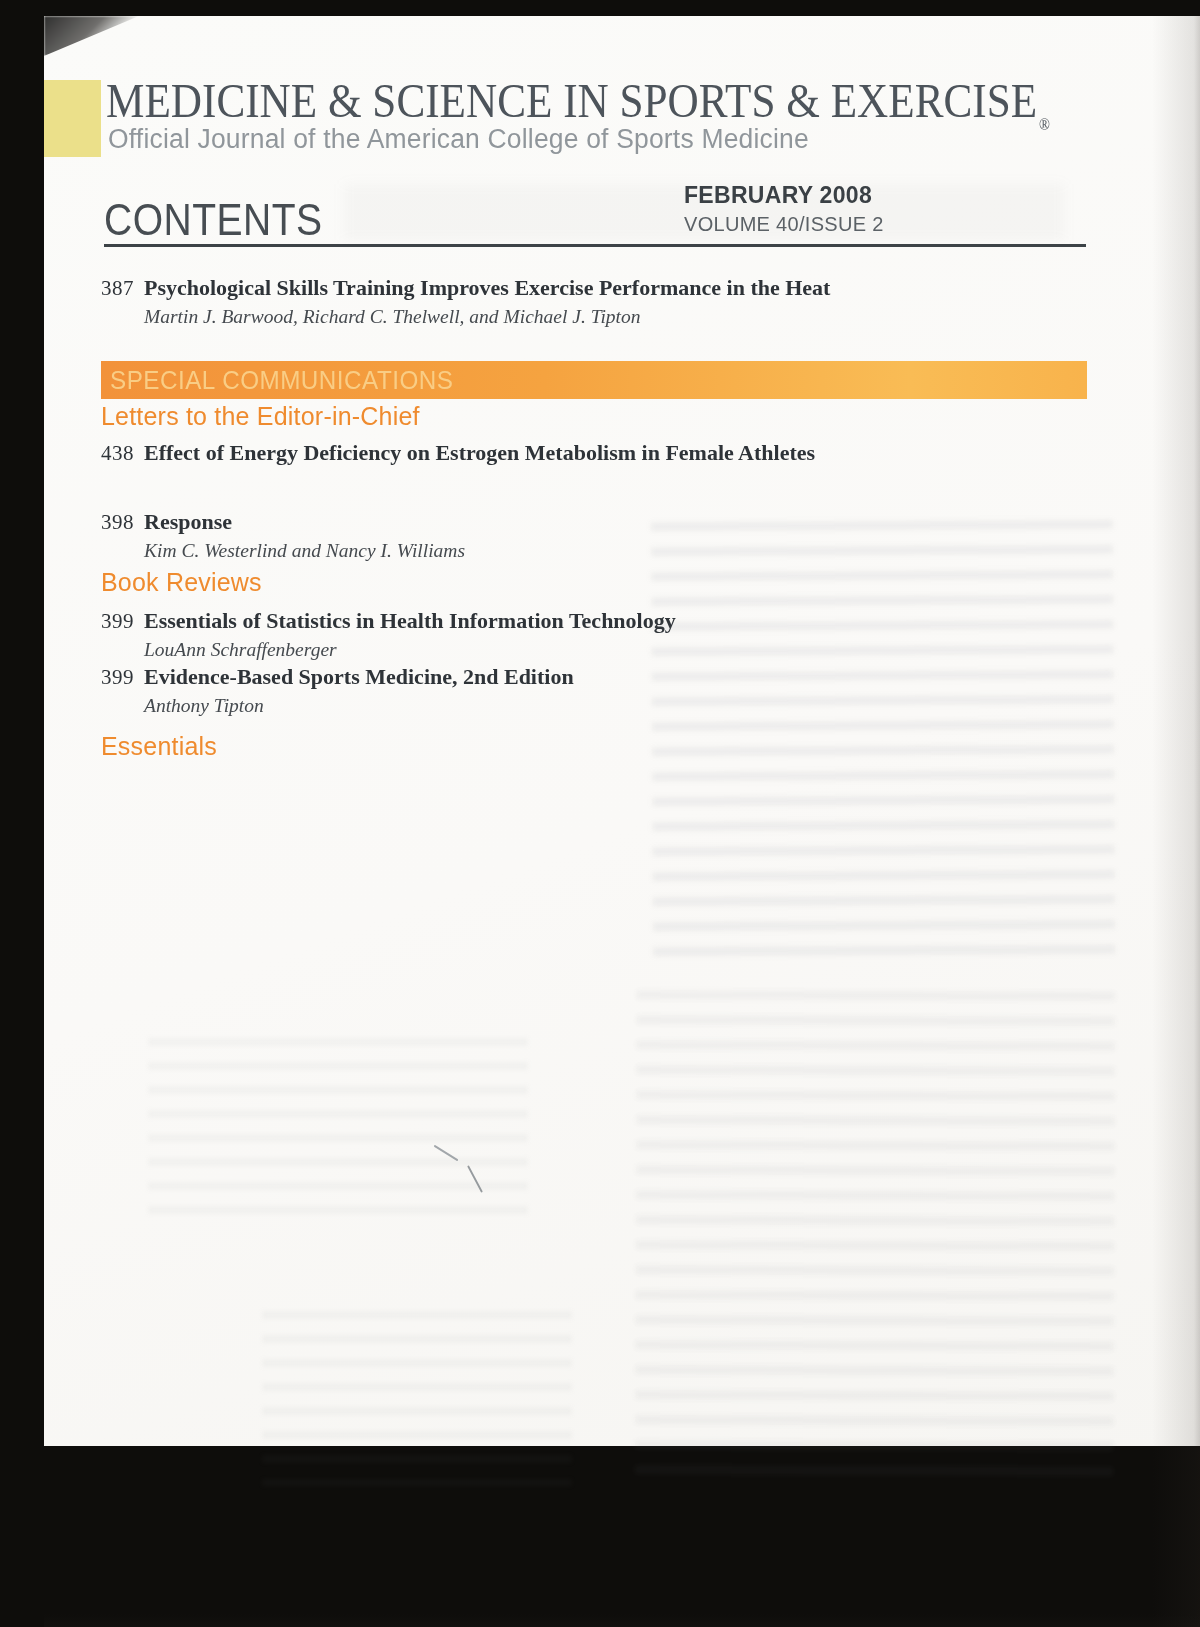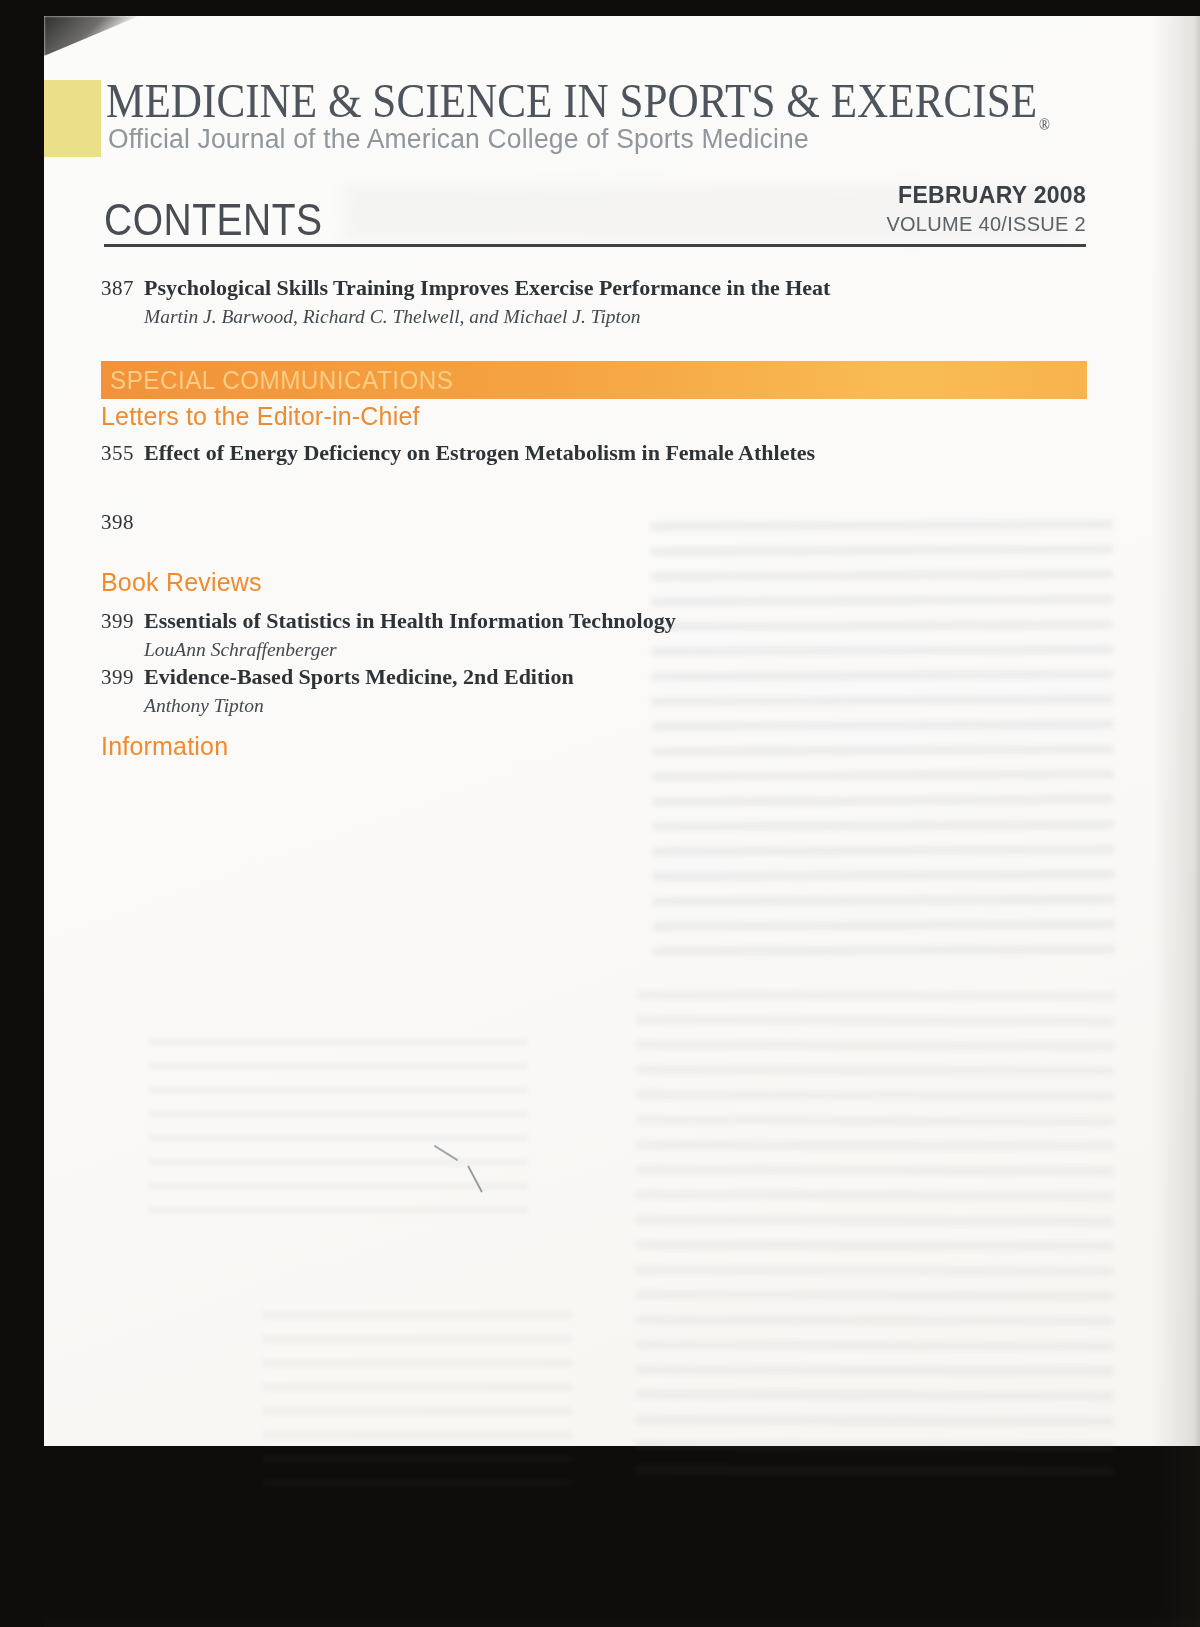--- a/index.html
+++ b/index.html
@@ -32,21 +32,21 @@
   
   .mast-title{position:absolute;left:62px;top:58px;margin:0;font-family:"Liberation Serif",serif;
         font-weight:400;font-size:45px;color:var(--masthead-title);letter-spacing:0px;white-space:nowrap;
         transform:scaleX(0.96) scaleY(1.06);transform-origin:left top;}
   .mast-title .reg{font-size:15px;vertical-align:-12px;margin-left:2px;}
   .mast-subtitle{position:absolute;left:64px;top:108px;font-size:27px;color:var(--masthead-subtitle);
         letter-spacing:0.2px;white-space:nowrap;transform:scaleX(0.98);transform-origin:left top;}
   
   .contents-title{position:absolute;left:60px;top:179px;margin:0;font-weight:400;font-size:42px;
         color:var(--contents-gray);letter-spacing:0.5px;transform:scaleX(0.93) scaleY(1.05);transform-origin:left top;}
-  .issue-block{position:absolute;left:640px;top:166px;width:402px;text-align:right;}
+  .issue-block{position:absolute;left:640px;top:166px;width:402px;text-align:left;}
   .issue-date{font-size:23px;font-weight:700;color:#3a4045;letter-spacing:0.3px;}
   .issue-volume{font-size:20px;color:#5b6166;margin-top:4px;letter-spacing:0.3px;}
   .contents-rule{position:absolute;left:60px;top:228px;width:982px;height:3px;background:#3d4347;}
   
   .entry{position:absolute;left:57px;display:flex;}
   .entry-num{width:37px;flex:0 0 37px;font-family:"Liberation Serif",serif;font-size:21px;
         color:var(--text-dark);letter-spacing:0.5px;padding-top:1px;}
   .entry-body{margin-left:6px;}
   .entry-title{font-family:"Liberation Serif",serif;font-weight:700;font-size:22px;
         color:var(--text-dark);line-height:25px;white-space:nowrap;}
@@ -98,49 +98,53 @@
       </div>
     </div>
 
     <div class="banner">
       <span class="banner-label">SPECIAL COMMUNICATIONS</span>
     </div>
 
     <h3 class="sec-heading" style="top:386px;">Letters to the Editor-in-Chief</h3>
 
     <div class="entry" style="top:424px;">
-      <div class="entry-num">355</div>
+      <div class="entry-num">438</div>
       <div class="entry-body">
         <div class="entry-title">Effect of Energy Deficiency on Estrogen Metabolism in Female Athletes</div>
       </div>
     </div>
 
     <div class="entry" style="top:493px;">
       <div class="entry-num">398</div>
+      <div class="entry-body">
+        <div class="entry-title">Response</div>
+        <div class="entry-authors">Kim C. Westerlind and Nancy I. Williams</div>
+      </div>
     </div>
 
     <h3 class="sec-heading" style="top:552px;">Book Reviews</h3>
 
     <div class="entry" style="top:592px;">
       <div class="entry-num">399</div>
       <div class="entry-body">
         <div class="entry-title">Essentials of Statistics in Health Information Technology</div>
         <div class="entry-authors">LouAnn Schraffenberger</div>
       </div>
     </div>
 
     <div class="entry" style="top:648px;">
       <div class="entry-num">399</div>
       <div class="entry-body">
         <div class="entry-title">Evidence-Based Sports Medicine, 2nd Edition</div>
         <div class="entry-authors">Anthony Tipton</div>
       </div>
     </div>
 
-    <h3 class="sec-heading" style="top:716px;">Information</h3>
+    <h3 class="sec-heading" style="top:716px;">Essentials</h3>
 
     <div class="ghost lines" style="left:608px;top:505px;width:462px;height:450px;transform:rotate(-0.3deg);"></div>
     <div class="ghost lines" style="left:592px;top:975px;width:478px;height:490px;opacity:0.85;transform:rotate(0.2deg);"></div>
     <div class="ghost faint" style="left:104px;top:1022px;width:380px;height:190px;"></div>
     <div class="ghost faint" style="left:218px;top:1295px;width:310px;height:175px;"></div>
 
     <div class="scratch" style="left:388px;top:1136px;width:28px;transform:rotate(32deg);"></div>
     <div class="scratch" style="left:416px;top:1162px;width:30px;transform:rotate(62deg);background:#767c82;"></div>
 
     <div class="edge-shadow-right"></div>

